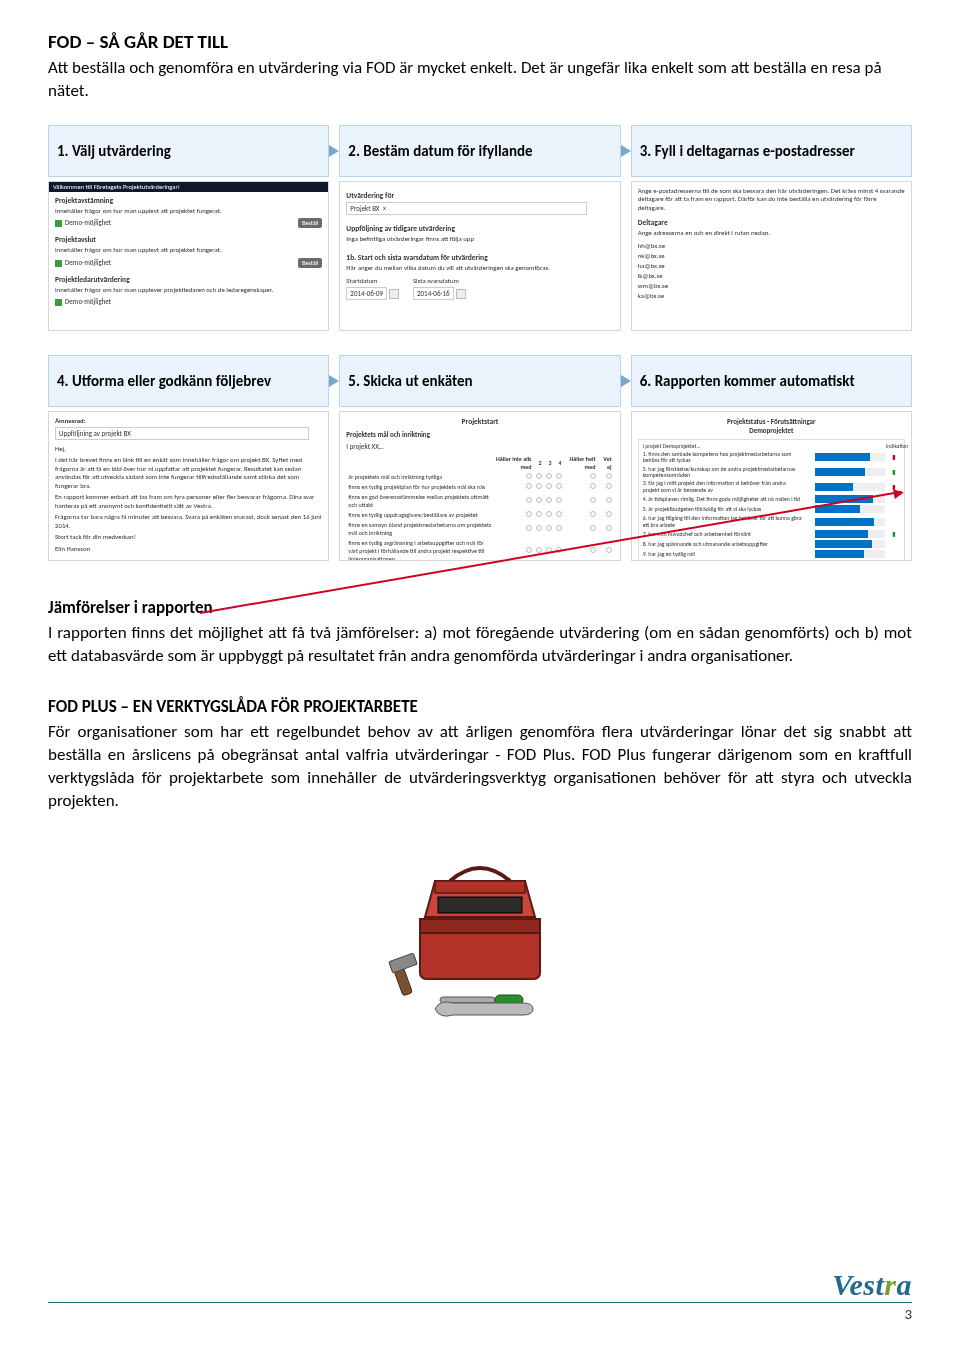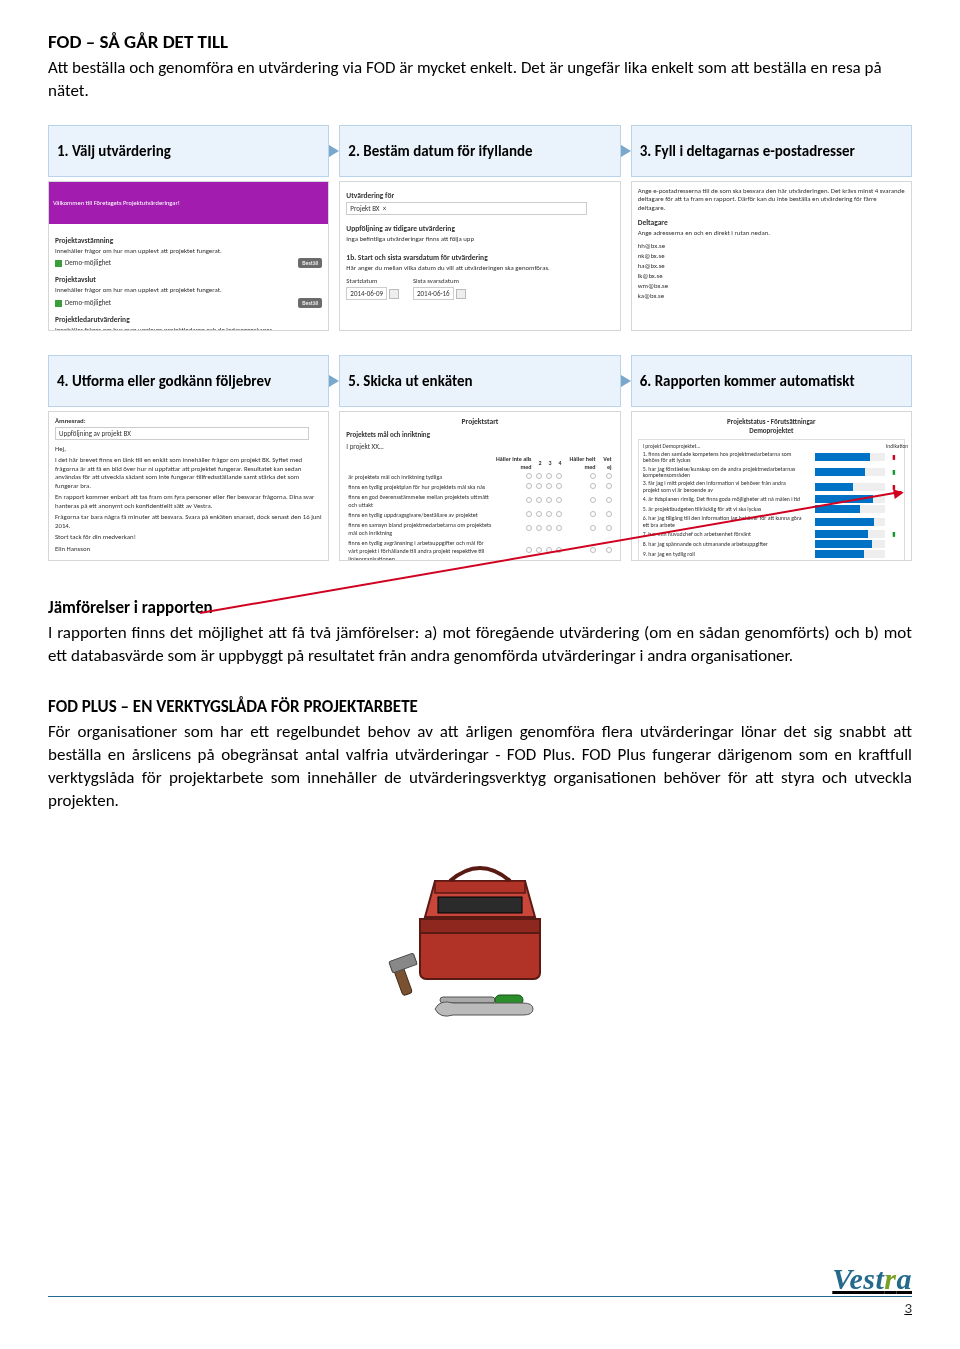--- a/index.html
+++ b/index.html
@@ -43,21 +43,21 @@
     flex: 1;
     background: #fff;
     border: 1px solid #d6d6d6;
     font-size: 7px;
     color: #333;
     padding: 5px 6px;
     height: 150px;
     overflow: hidden;
     position: relative;
   }
-  .shot .header-strip { background:#a21caf; color:#fff; padding:17px 4px; margin:-5px -6px 12px -6px; font-size:6.5px; }
+  .shot .header-strip { background:#0f172a; color:#fff; padding:1px 4px; margin:-5px -6px 4px -6px; font-size:6.5px; }
   .shot h4 { font-size: 7.5px; font-weight: bold; margin: 4px 0 2px 0; }
   .shot .mini-input { border:1px solid #ccc; background:#fff; padding:1px 3px; margin-bottom:3px; display:inline-block; }
   .shot .cal { display:inline-block; width:10px; height:10px; background:#eee; border:1px solid #bbb; vertical-align:middle; margin-left:2px; }
   .shot .row-sm { margin-bottom: 2px; font-size:6.8px; }
   .shot .btn-sm { background:#6b6b6b; color:#fff; font-size:6px; padding:1px 4px; border-radius:2px; display:inline-block; float:right; }
   .shot .chk { display:inline-block; width:7px; height:7px; background:#3b9e3b; margin-right:3px; vertical-align:middle; }
   .shot p { font-size: 6.8px; line-height:1.25; margin-bottom:3px; }
   .shot ul.list { list-style:none; }
   .shot ul.list li { font-size:6.8px; padding:1px 0; }
 
@@ -93,24 +93,23 @@
     border-left:10px solid #d00020;
     border-top:5px solid transparent;
     border-bottom:5px solid transparent;
   }
 
   .toolbox-wrap { text-align:center; margin-top:36px; }
   .toolbox-svg { width:200px; height:170px; }
 
   .footer {
     position:absolute;
-    bottom: 32px;
+    bottom: 26px;
     left: 48px;
     right: 48px;
-    text-decoration: underline;
   }
   .footer-rule { border:none; border-top:1px solid #246a8d; margin-bottom:2px; }
   .footer-inner { display:flex; justify-content:space-between; align-items:flex-end; }
   .page-num { font-size: 15px; color:#333; }
   .logo { font-family: Georgia, 'Times New Roman', serif; font-size:30px; color:#246a8d; font-style:italic; font-weight:bold; letter-spacing:0.5px; }
   .logo .vestra-r { color:#7aa02a; }
 
 </style>
 </head>
 <body>

